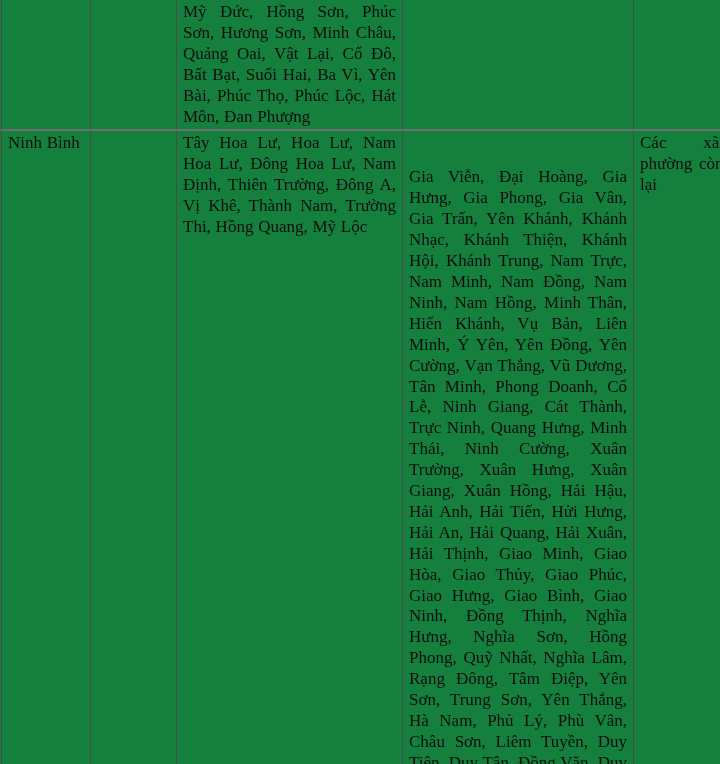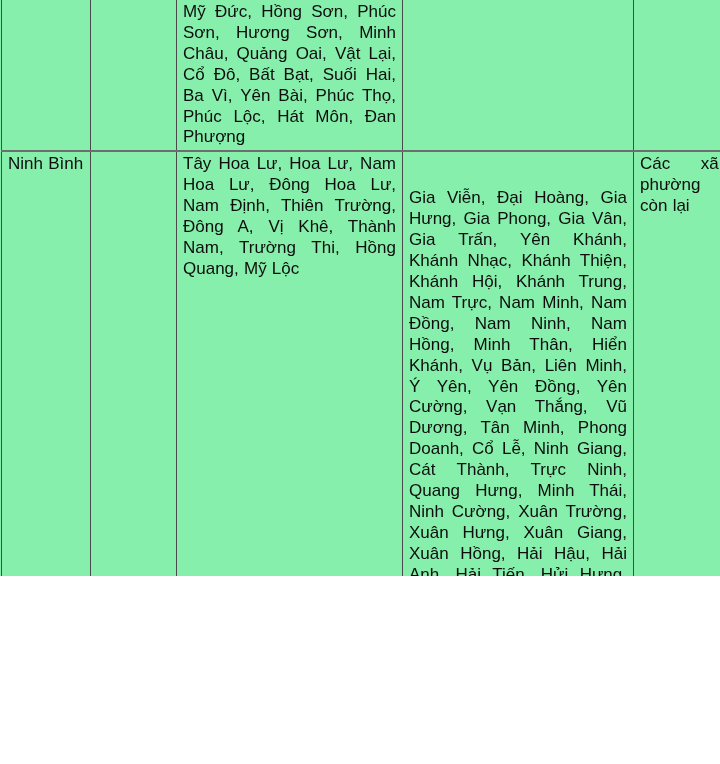--- a/index.html
+++ b/index.html
@@ -3,24 +3,24 @@
 <meta charset="utf-8">
 <style>
   html, body {
     margin: 0;
     padding: 0;
     background: #ffffff;
   }
   .page {
     position: relative;
     width: 720px;
-    height: 576px;
-    background: #86efac;
+    height: 764px;
+    background: #15803d;
     overflow: hidden;
-    font-family: Liberation Sans, sans-serif;
+    font-family: Liberation Serif, serif;
     color: #0d0d0d;
   }
   table.units-table {
     border-collapse: collapse;
     table-layout: fixed;
     width: 728px;            
     margin-left: 1px;
     margin-top: 0;
   }
   table.units-table td {

